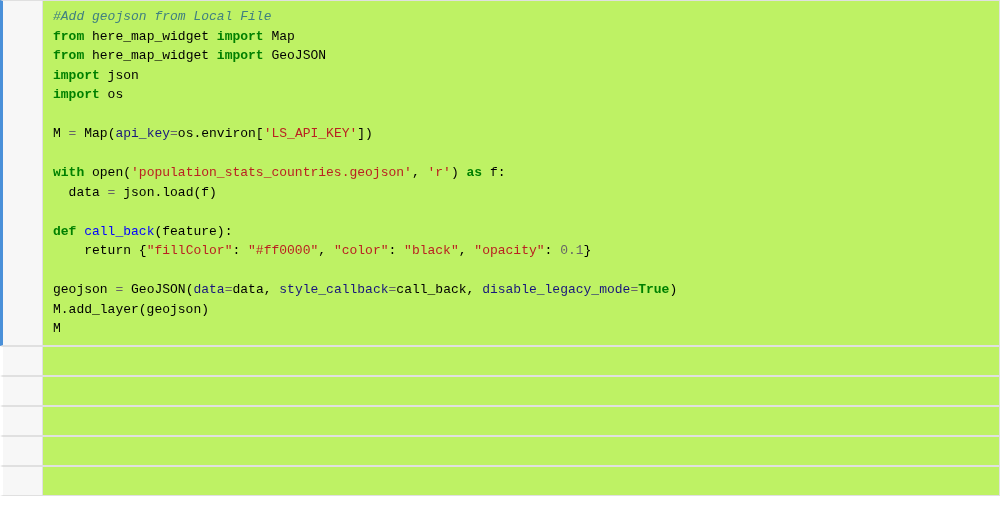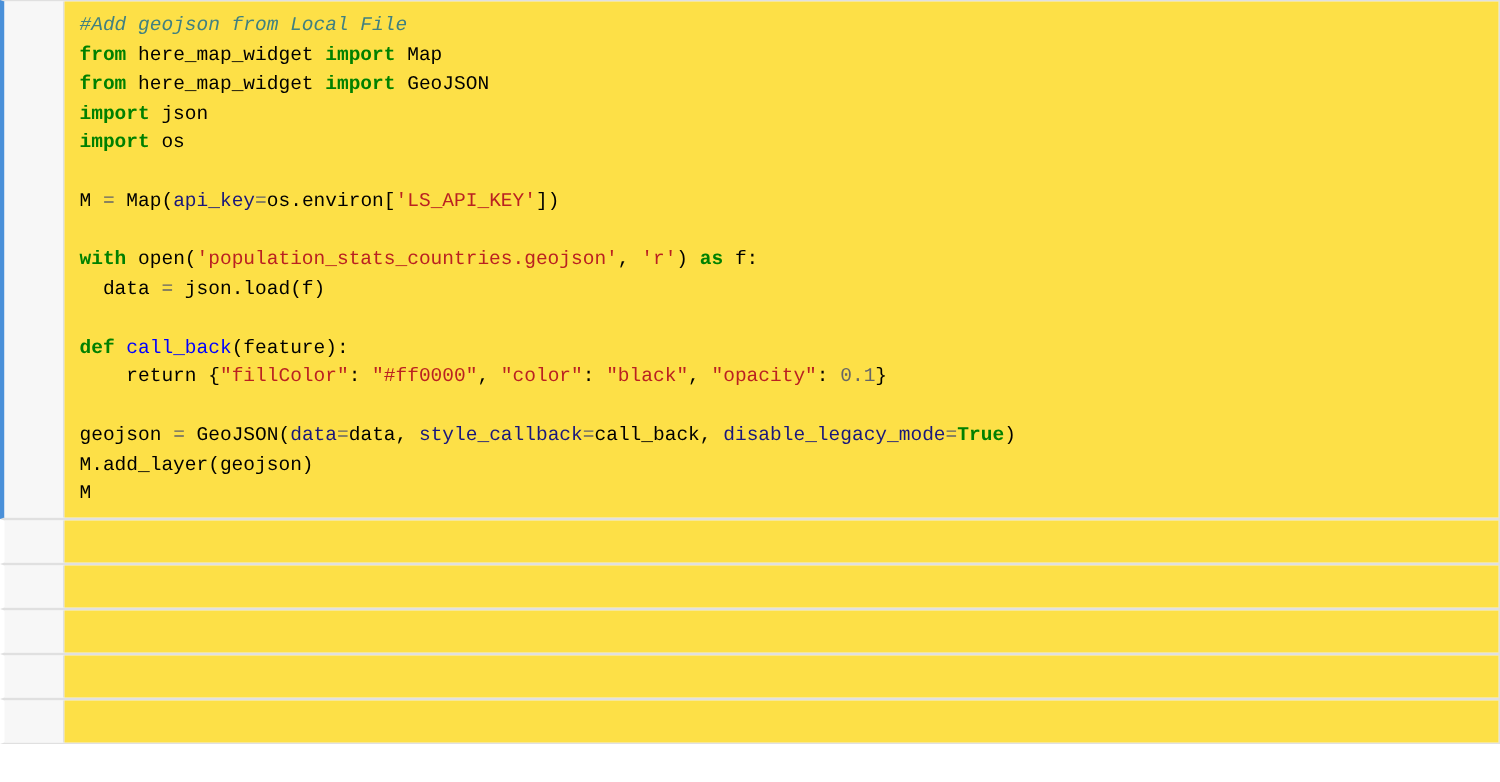--- a/index.html
+++ b/index.html
@@ -46,21 +46,21 @@
       user-select: none;
       border-right: 1px solid #e0e0e0;
       display: flex;
       align-items: flex-start;
       justify-content: flex-end;
     }
 
     .cell-content {
       flex: 1;
       padding: 6px 10px;
-      background: #fde047;
+      background: #bef264;
       line-height: 1.5;
       white-space: pre;
       overflow-x: auto;
     }
 
     .empty-cell .cell-content {
       min-height: 28px;
     }
 
     

